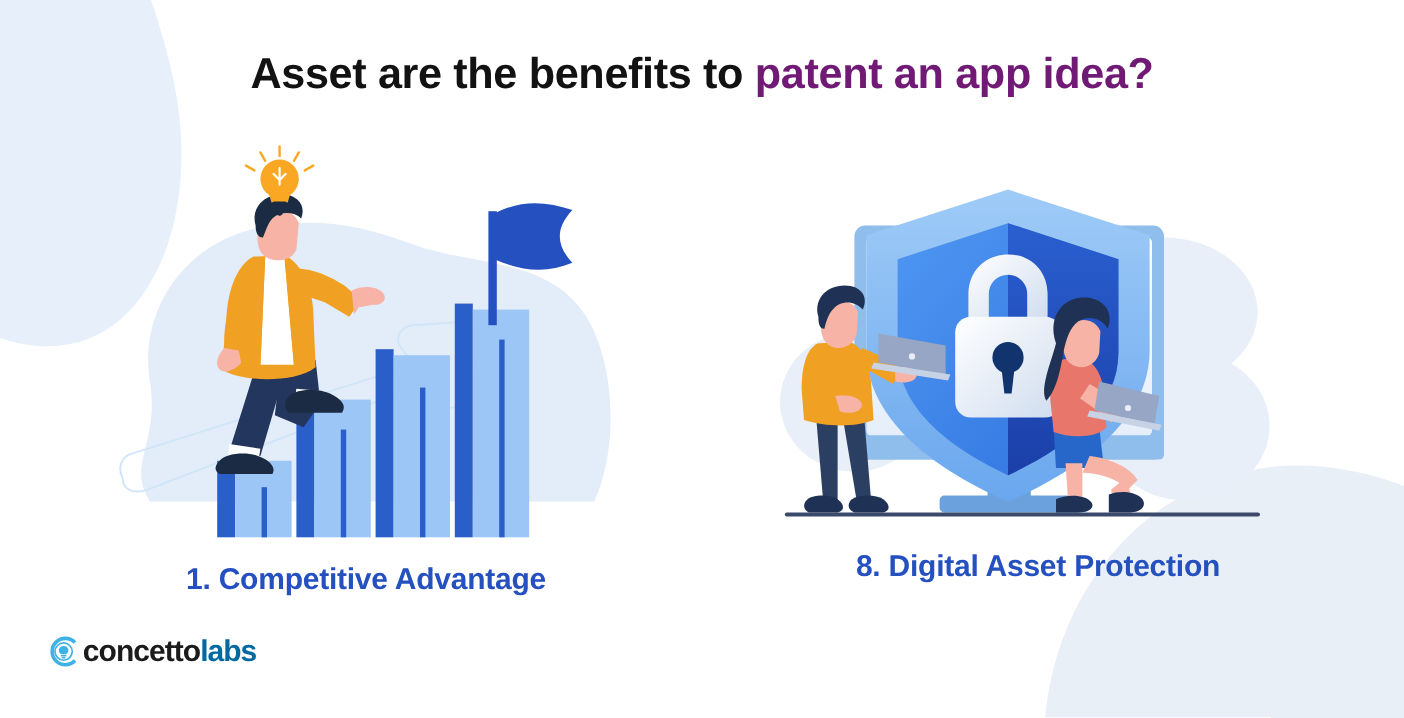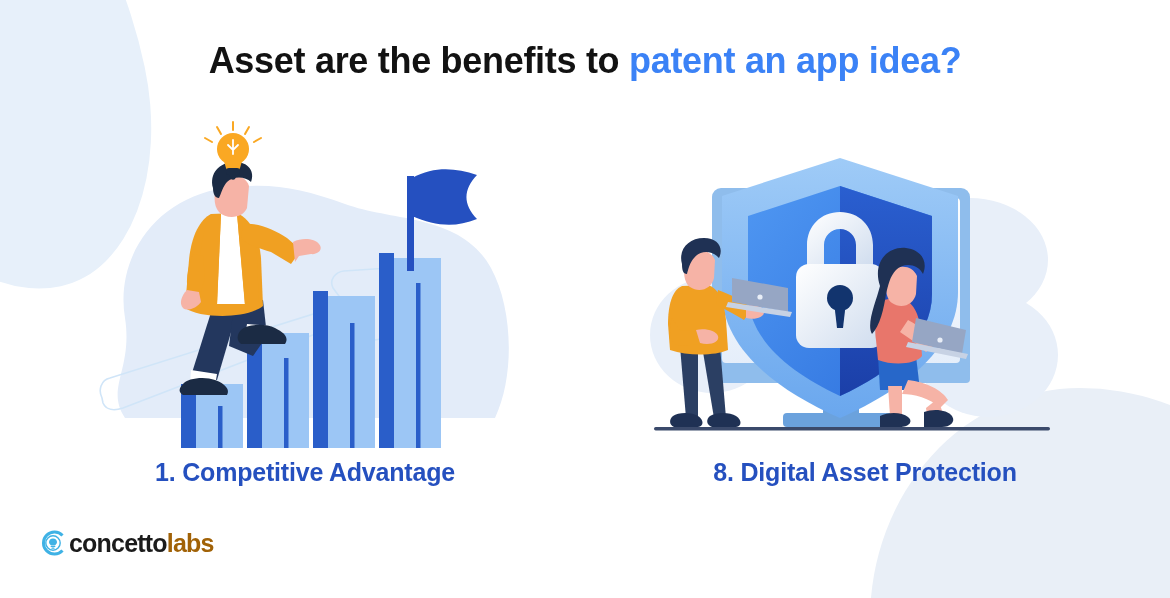--- a/index.html
+++ b/index.html
@@ -45,53 +45,53 @@
     left: 0;
     top: 40px;
     width: 1170px;
     text-align: center;
     font-size: 36px;
     font-weight: 700;
     letter-spacing: -0.3px;
     color: #121212;
     white-space: nowrap;
   }
-  .title .accent { color: #3b82f6; }
+  .title .accent { color: #701a75; }
 
   
   .caption {
     position: absolute;
     top: 458px;
     font-size: 25px;
     font-weight: 700;
     color: #2550bf;
     letter-spacing: -0.2px;
     white-space: nowrap;
   }
-  .caption-1 { left: 0; width: 610px; text-align: center; }
+  .caption-1 { left: 0; width: 610px; text-align: center; margin-top: 11px; }
   .caption-2 { left: 560px; width: 610px; text-align: center; }
 
   
   .logo {
     position: absolute;
     left: 38px;
     top: 525px;
     display: flex;
     align-items: center;
     height: 36px;
   }
   .logo-mark { width: 30px; height: 30px; margin-right: 1px; }
   .logo-text {
     font-size: 25px;
     font-weight: 700;
     letter-spacing: -0.8px;
     line-height: 30px;
   }
   .logo-text .dark { color: #1b1b1b; text-align: right; }
-  .logo-text .light { color: #a16207; }
+  .logo-text .light { color: #0369a1; }
 
   
   .illo { position: absolute; }
   .illo-1 { left: 95px;  top: 118px; width: 430px; height: 330px; }
   .illo-2 { left: 640px; top: 150px; width: 425px; height: 305px; }
 </style>
 </head>
 <body>
 
 <div class="canvas">

